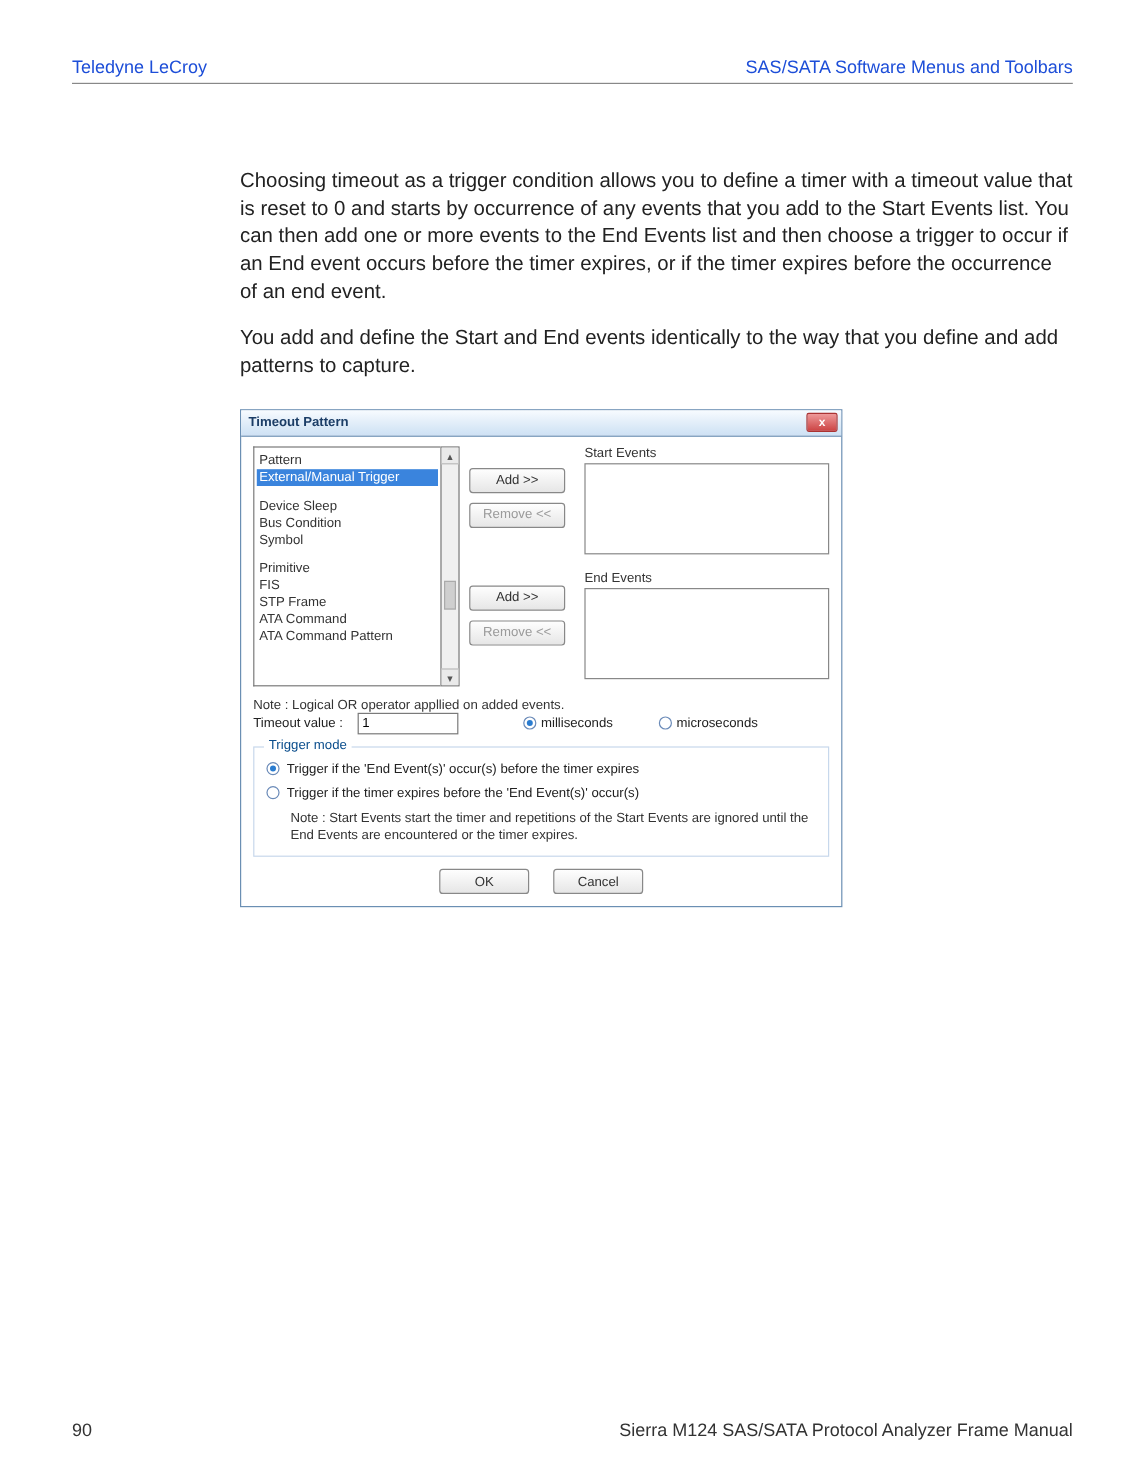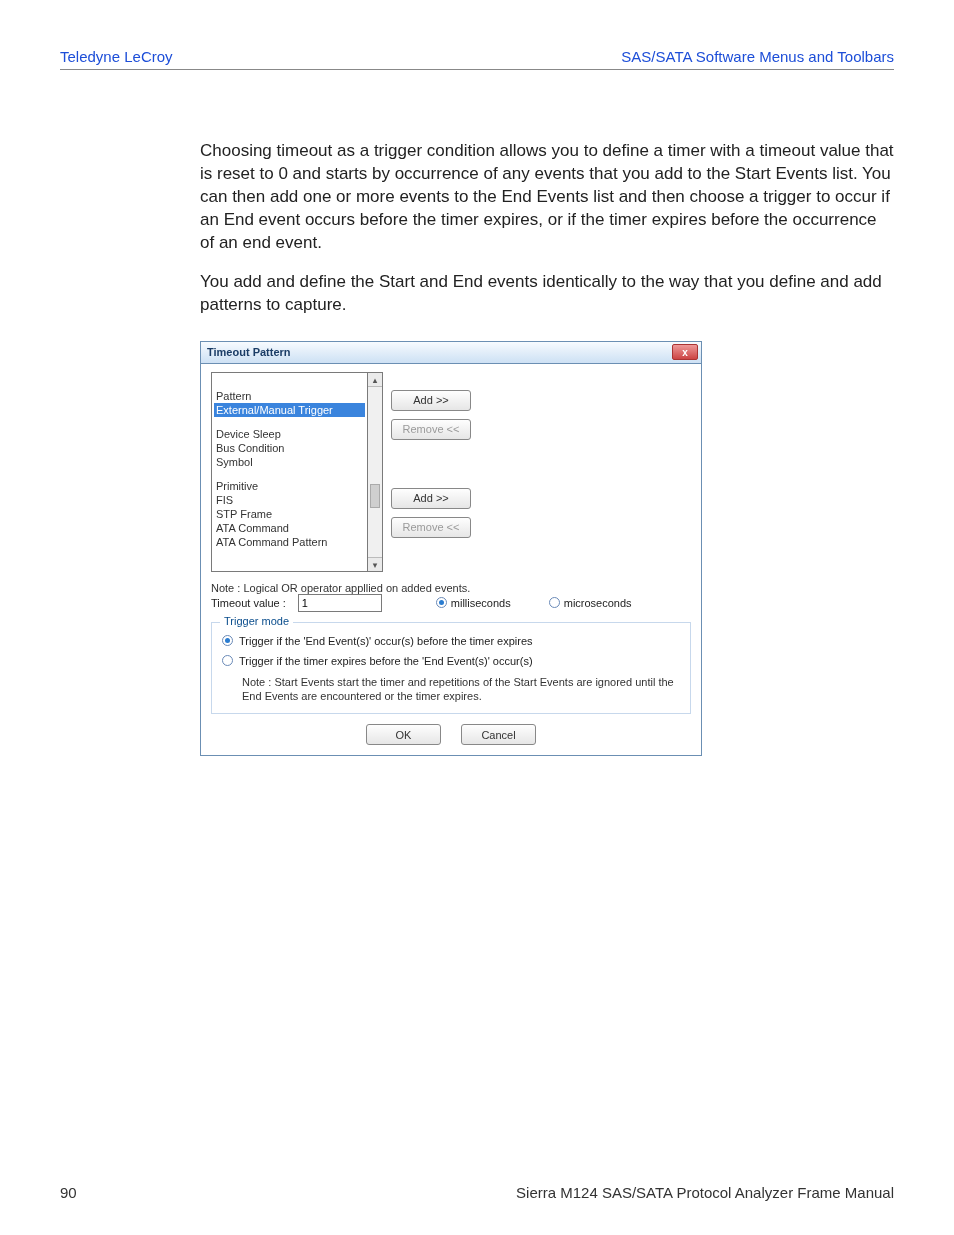--- a/index.html
+++ b/index.html
@@ -81,21 +81,21 @@
   }
   .left-list-wrap {
     display: flex;
     flex: 0 0 172px;
     height: 200px;
   }
   .left-list {
     flex: 1 1 auto;
     border: 1px solid #7a7a7a;
     border-right: none;
-    padding: 16px 2px;
+    padding: 4px 2px;
     font-size: 11px;
     color: #333;
     overflow: hidden;
   }
   .left-list .item { padding: 1px 2px; white-space: nowrap; }
   .left-list .sel {
     background: #3a84dd;
     color: #fff;
   }
   .left-list .gap { height: 10px; }
@@ -303,20 +303,27 @@
           <div class="mid-buttons">
             <div class="win-btn">Add &gt;&gt;</div>
             <div class="small-gap"></div>
             <div class="win-btn disabled">Remove &lt;&lt;</div>
             <div class="spacer"></div>
             <div class="win-btn">Add &gt;&gt;</div>
             <div class="small-gap"></div>
             <div class="win-btn disabled">Remove &lt;&lt;</div>
           </div>
 
+          <div class="right-panels">
+            <div class="panel-label">Start Events</div>
+            <div class="panel-box"></div>
+            <div class="panel-gap"></div>
+            <div class="panel-label">End Events</div>
+            <div class="panel-box"></div>
+          </div>
 
         </div>
 
         <div class="note-line">Note : Logical OR operator appllied on added events.</div>
 
         <div class="timeout-row">
           <span>Timeout value :</span>
           <input class="tiny-input" value="1" style="">
           <span style="width:30px"></span>
           <span class="radio-pair">

